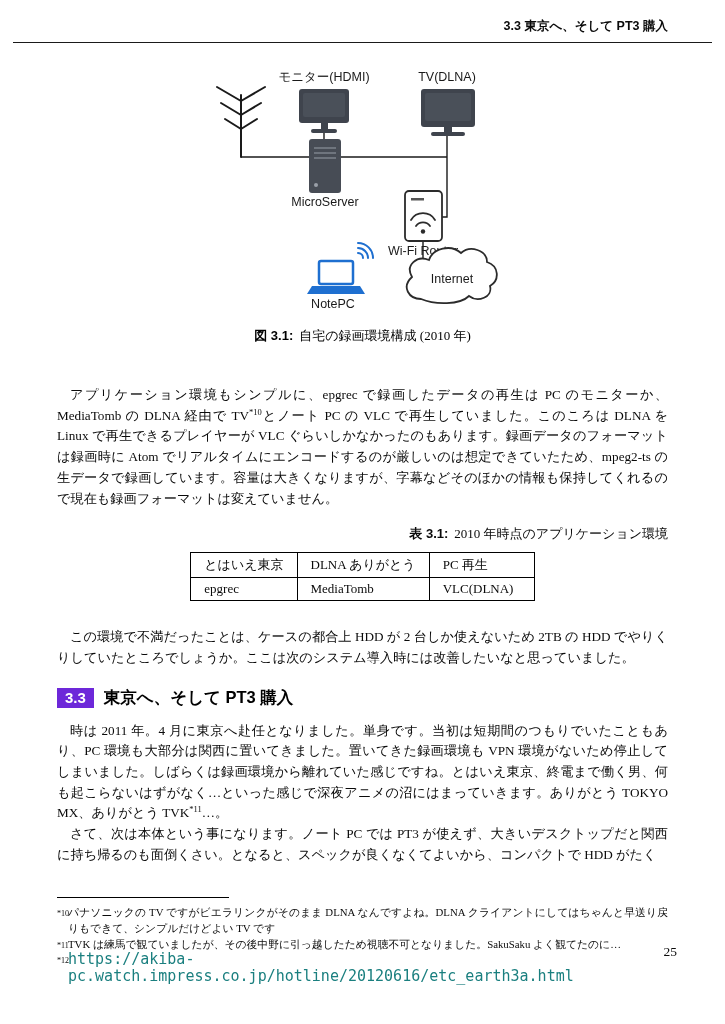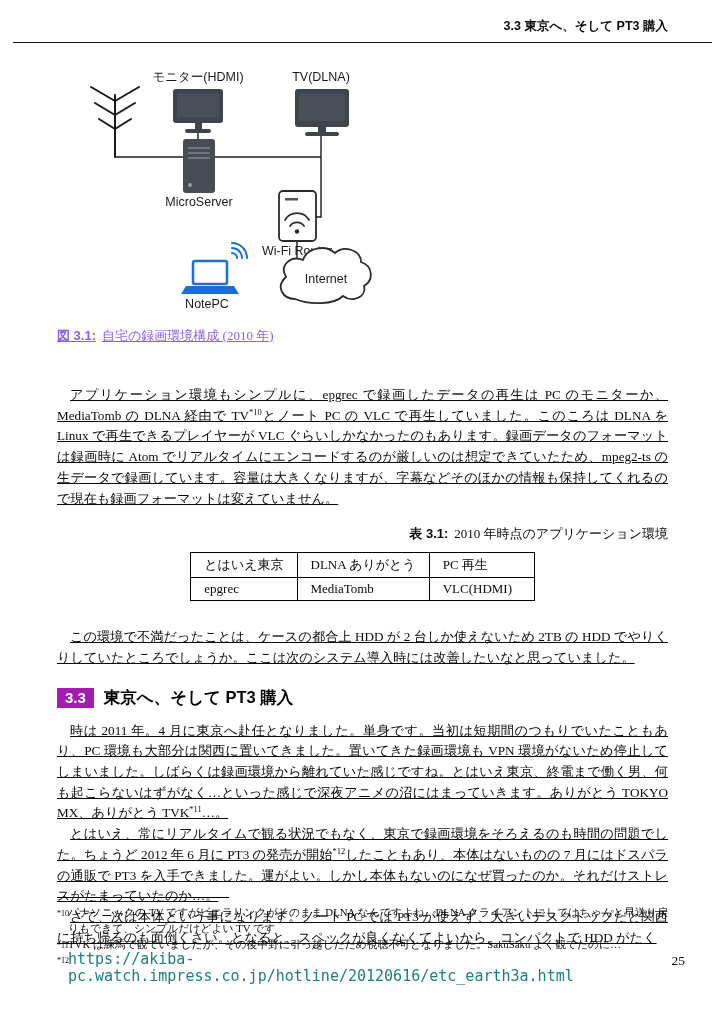--- a/index.html
+++ b/index.html
@@ -16,27 +16,27 @@
 
   
   .running-head{
     font-family:"Liberation Sans","DejaVu Sans",sans-serif;
     font-weight:bold;font-size:12.5px;text-align:right;
     padding-top:4px;
   }
   .head-rule{border-top:1px solid #1a1a1a;margin:7px -44px 0 -44px;height:0;}
 
   
-  figure{margin:22px 0 0 0;}
-  figcaption{font-size:13px;margin-top:8px;color:#8b5cf6;text-decoration:underline;}
+  figure{margin:22px 0 0 0;text-align:center;}
+  figcaption{font-size:13px;margin-top:8px;color:#000000;}
   .cap-label{font-weight:bold;font-family:"Liberation Sans","DejaVu Sans",sans-serif;margin-right:6px;}
   svg text{font-family:"Liberation Sans","DejaVu Sans",sans-serif;font-size:12.5px;fill:#1a1a1a;}
 
   
-  .body-par{font-size:13.2px;line-height:20.7px;text-align:justify;margin:0;text-decoration:underline;}
+  .body-par{font-size:13.2px;line-height:20.7px;text-align:justify;margin:0;}
   .indent{text-indent:13px;}
   .p1{margin-top:40px;}
   .p2{margin-top:26px;}
   .p3{margin-top:12px;}
   sup.fnmark{font-size:8.5px;line-height:0;vertical-align:super;}
 
   
   .table-block{margin-top:16px;}
   .table-caption{font-size:13px;text-align:right;margin-bottom:9px;}
   table.apps{margin:0 auto;border-collapse:collapse;font-size:13px;}
@@ -44,33 +44,33 @@
     border:1px solid #000;padding:3px 13px;font-weight:normal;text-align:left;
     min-width:78px;
   }
 
   
   .section-heading{
     margin:18px 0 10px 0;display:flex;align-items:center;gap:10px;
     font-family:"Liberation Sans","DejaVu Sans",sans-serif;
     font-weight:bold;font-size:16.5px;color:#000;
   }
-  .secnum{background:#a21caf;color:#fff;padding:2px 8px 3px 8px;font-size:15px;line-height:1;display:inline-block;}
+  .secnum{background:#6d28d9;color:#fff;padding:2px 8px 3px 8px;font-size:15px;line-height:1;display:inline-block;}
 
   
   .footnotes{position:absolute;left:57px;right:57px;top:897px;font-size:10.8px;line-height:15.8px;}
   .fn-rule{width:172px;border-top:1px solid #000;margin-bottom:7px;height:0;}
   .footnote{position:relative;padding-left:11px;text-align:justify;}
   .fn-marker{position:absolute;left:0;top:1px;font-size:8px;}
   .fn-url{
     font-family:"DejaVu Sans Mono","Liberation Mono",monospace;
     font-size:15px;color:#1a7f7f;text-decoration:none;cursor:pointer;
   }
 
-  .pageno{position:absolute;right:40px;top:944px;font-size:13.5px;margin-top:9px;}
+  .pageno{position:absolute;right:48px;top:944px;font-size:13.5px;}
 </style>
 </head>
 <body>
 
 <div class="page">
   <div class="content">
 
     <div class="running-head">3.3 東京へ、そして PT3 購入</div>
     <div class="head-rule"></div>
 
@@ -160,36 +160,35 @@
           <tr>
             <th>とはいえ東京</th>
             <th>DLNA ありがとう</th>
             <th>PC 再生</th>
           </tr>
         </thead>
         <tbody>
           <tr>
             <td>epgrec</td>
             <td>MediaTomb</td>
-            <td>VLC(HDMI)</td>
+            <td>VLC(DLNA)</td>
           </tr>
         </tbody>
       </table>
     </div>
 
     <p class="body-par indent p2">この環境で不満だったことは、ケースの都合上 HDD が 2 台しか使えないため 2TB の HDD でやりくりしていたところでしょうか。ここは次のシステム導入時には改善したいなと思っていました。</p>
 
     <h2 class="section-heading">
       <span class="secnum">3.3</span>
       <span class="sectitle">東京へ、そして PT3 購入</span>
     </h2>
 
     <p class="body-par indent p3"><span>時は 2011 年。4 月に東京へ赴任となりました。単身です。当初は短期間のつもりでいたこともあり、PC 環境も大部分は関西に置いてきました。置いてきた録画環境も VPN 環境がないため停止してしまいました。しばらくは録画環境から離れていた感じですね。とはいえ東京、終電まで働く男、何も起こらないはずがなく…といった感じで深夜アニメの沼にはまっていきます。ありがとう TOKYO MX、ありがとう TVK</span><sup class="fnmark">*11</sup><span>…。</span></p>
 
-    <p class="body-par indent"><span>とはいえ、常にリアルタイムで観る状況でもなく、東京で録画環境をそろえるのも時間の問題でした。ちょうど 2012 年 6 月に PT3 の発売が開始</span><sup class="fnmark">*12</sup><span>したこともあり、本体はないものの 7 月にはドスパラの通販で PT3 を入手できました。運がよい。しかし本体もないのになぜ買ったのか。それだけストレスがたまっていたのか…。</span></p>
 
     <p class="body-par indent">さて、次は本体という事になります。ノート PC では PT3 が使えず、大きいデスクトップだと関西に持ち帰るのも面倒くさい。となると、スペックが良くなくてよいから、コンパクトで HDD がたく</p>
 
   </div>
 
   <div class="footnotes">
     <div class="fn-rule"></div>
     <div class="footnote">
       <span class="fn-marker">*10</span><span>パナソニックの TV ですがビエラリンクがそのまま DLNA なんですよね。DLNA クライアントにしてはちゃんと早送り戻りもできて、シンプルだけどよい TV です</span>
     </div>

